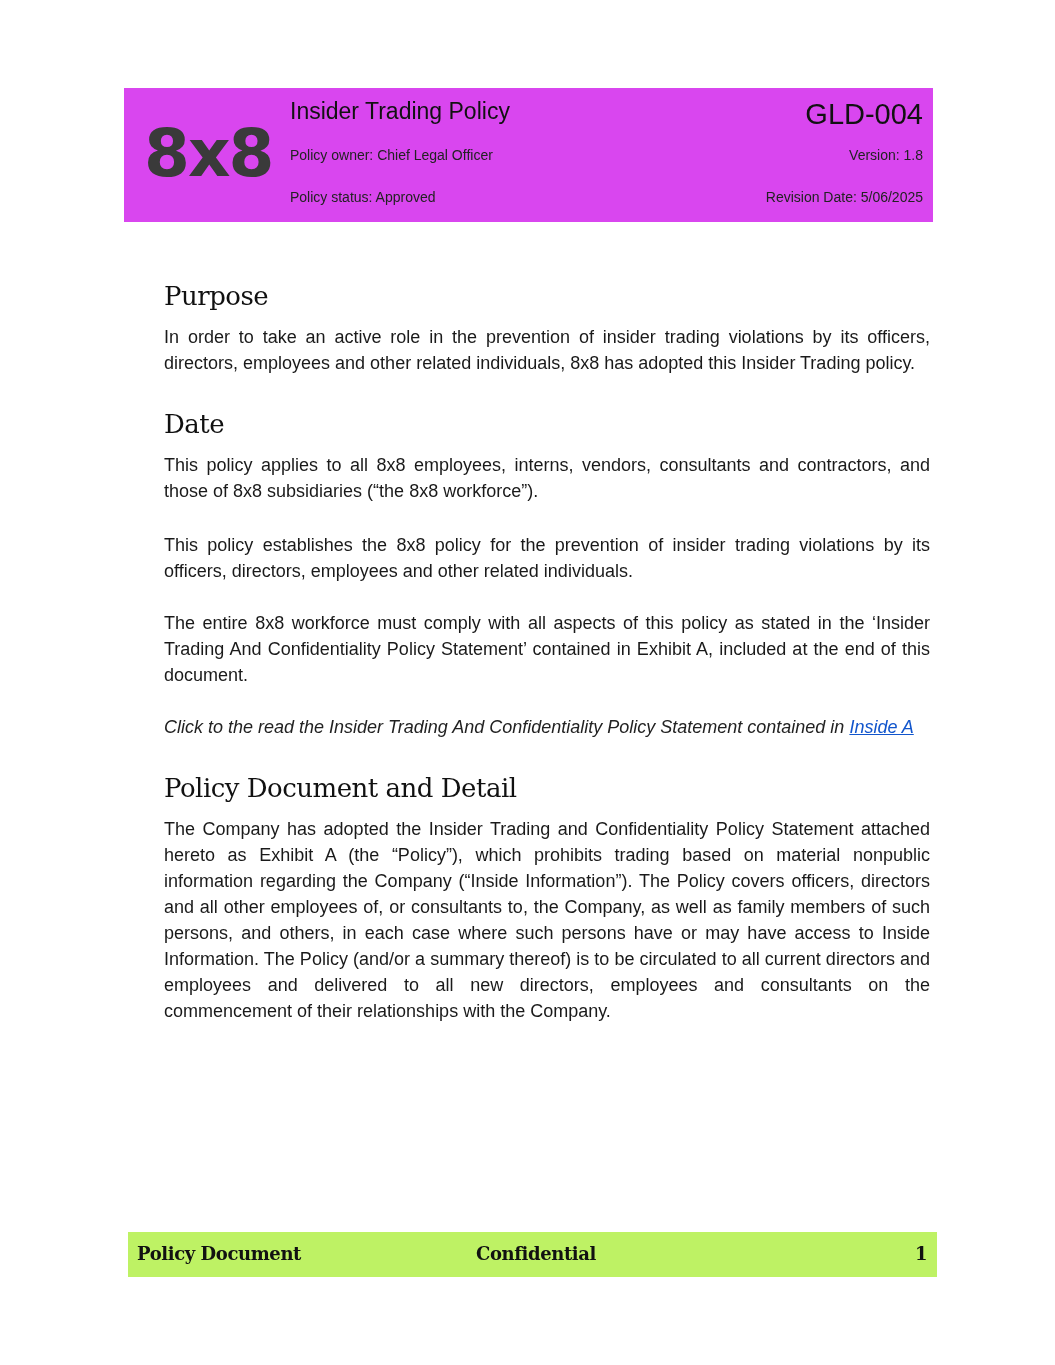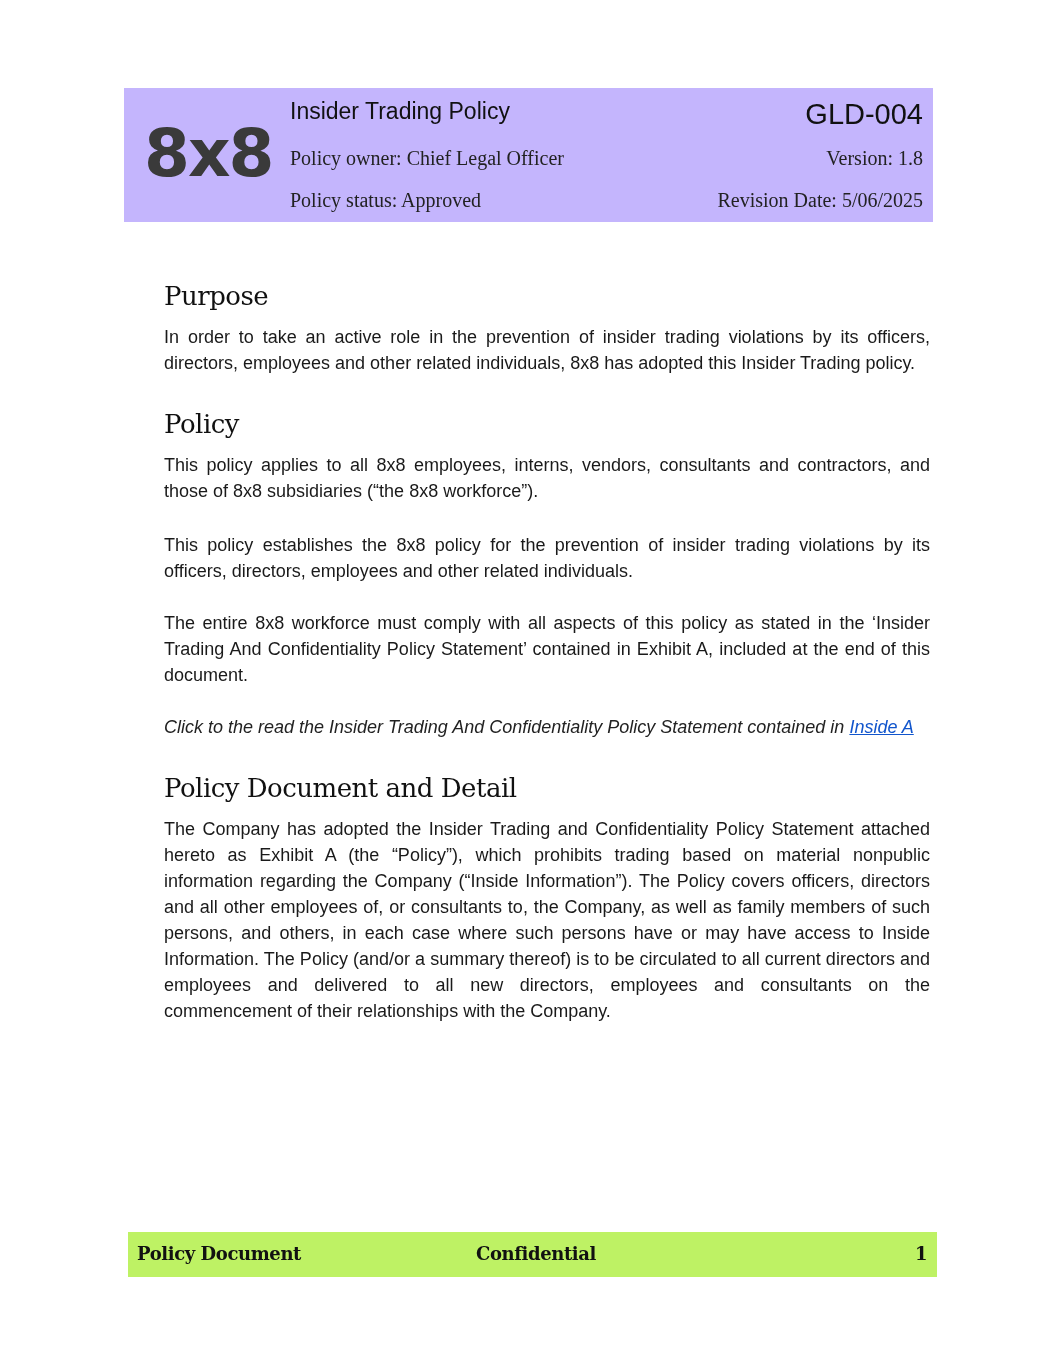--- a/index.html
+++ b/index.html
@@ -1,28 +1,28 @@
 <!DOCTYPE html>
 <html><head>
 <meta charset="utf-8">
 <style>
   html, body { margin: 0; padding: 0; background: #ffffff; }
   body { width: 1055px; height: 1365px; position: relative; overflow: hidden; color: #111; }
   .header-box {
     position: absolute; left: 124px; top: 88px; width: 809px; height: 134px;
-    background: #c4b5fd;
+    background: #d946ef;
   }
   .logo {
     position: absolute; left: 20px; top: 26px;
     font-family: "DejaVu Sans", sans-serif; font-weight: bold;
     font-size: 66px; line-height: 80px; color: #3a3a3a; letter-spacing: -2px;
   }
   .hdr-title { position: absolute; left: 166px; top: 10px; font-family: "Liberation Sans", sans-serif; font-size: 23px; color: #111; }
   .hdr-code { position: absolute; right: 10px; top: 10px; font-family: "Liberation Sans", sans-serif; font-size: 29px; color: #111; }
-  .hdr-line { position: absolute; font-family: Liberation Serif, serif; font-size: 20px; color: #222; }
+  .hdr-line { position: absolute; font-family: Liberation Sans, sans-serif; font-size: 14px; color: #222; }
   .hdr-owner { left: 166px; top: 59px; }
   .hdr-status { left: 166px; top: 101px; }
   .hdr-version { right: 10px; top: 59px; }
   .hdr-date { right: 10px; top: 101px; }
 
   .content { position: absolute; left: 124px; top: 276px; width: 806px; }
   h2 {
     font-family: "DejaVu Serif", serif; font-weight: 500; font-size: 26px;
     margin: 0; line-height: 40px; color: #111; letter-spacing: -0.5px;
   }
@@ -59,21 +59,21 @@
   <div class="hdr-line hdr-date">Revision Date: 5/06/2025</div>
 </div>
 
 <div class="content">
   <div class="sec">
     <h2>Purpose</h2>
     <p class="first">In order to take an active role in the prevention of insider trading violations by its officers, directors, employees and other related individuals, 8x8 has adopted this Insider Trading policy.</p>
   </div>
 
   <div class="sec">
-    <h2>Policy</h2>
+    <h2>Date</h2>
     <p class="first">This policy applies to all 8x8 employees, interns, vendors, consultants and contractors, and those of 8x8 subsidiaries (“the 8x8 workforce”).</p>
   </div>
 
   <div class="sec">
     <p class="first">This policy establishes the 8x8 policy for the prevention of insider trading violations by its officers, directors, employees and other related individuals.</p>
     <div class="gap"></div>
     <p>The entire 8x8 workforce must comply with all aspects of this policy as stated in the ‘Insider Trading And Confidentiality Policy Statement’ contained in Exhibit A, included at the end of this document.</p>
     <div class="gap"></div>
     <p class="italic"><span>Click to the read the Insider Trading And Confidentiality Policy Statement contained in </span><a class="link">Inside A</a></p>
   </div>

